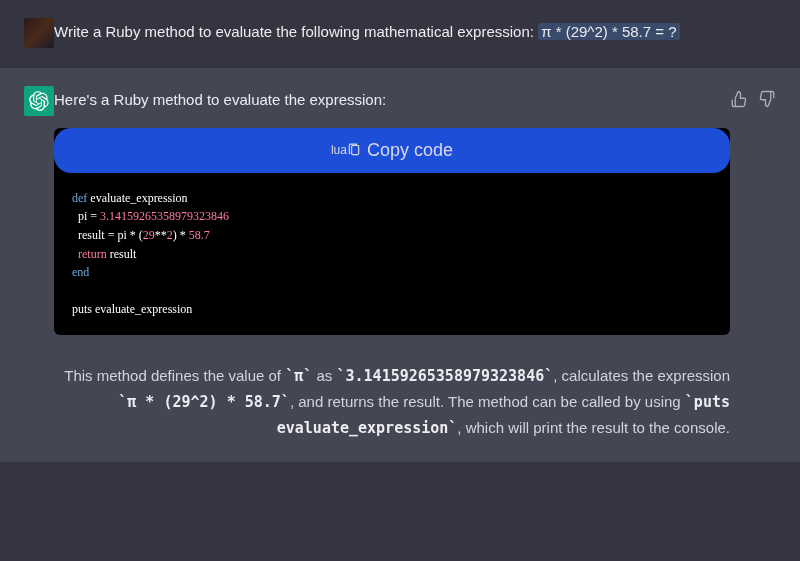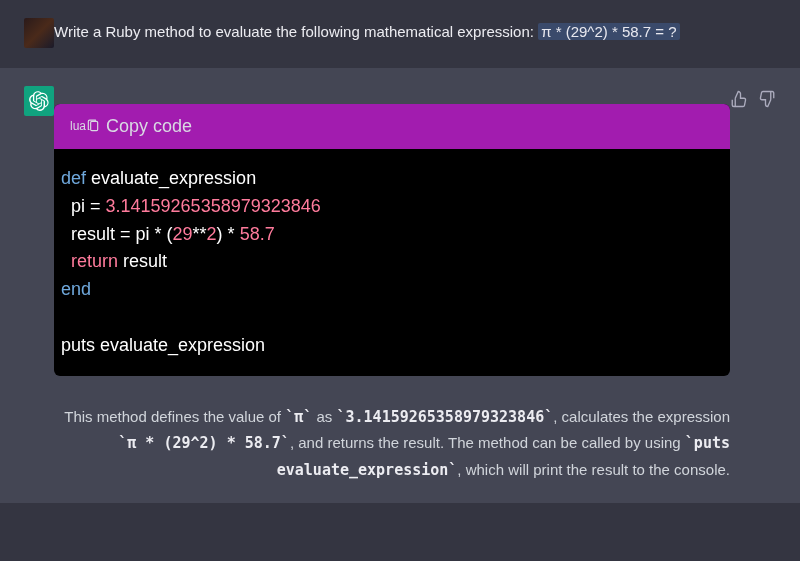--- a/index.html
+++ b/index.html
@@ -60,40 +60,41 @@
   }
   .actions svg { width: 18px; height: 18px; }
   .action-btn { cursor: pointer; display: inline-flex; }
   .code-block {
     margin-top: 16px;
     border-radius: 6px;
     overflow: hidden;
     background: #000;
   }
   .code-header {
-    background: #a21caf;
+    background: #1d4ed8;
     display: flex;
-    justify-content: flex-start;
+    justify-content: center;
     align-items: center;
     padding: 8px 16px;
     font-size: 12px;
     color: #d9d9e3;
+    border-radius: 17px;
   }
   .copy-btn {
     display: flex;
     align-items: center;
     gap: 6px;
     cursor: pointer;
     font-size: 18px;
   }
   .copy-btn svg { width: 14px; height: 14px; }
   .code-body {
-    padding: 16px 7px;
-    font-family: Liberation Sans, sans-serif;
-    font-size: 18px;
+    padding: 16px 18px;
+    font-family: Liberation Serif, serif;
+    font-size: 12px;
     line-height: 1.55;
     color: #fff;
     white-space: pre;
   }
   .tok-kw { color: #ff7b9c; }
   .tok-num { color: #ff7b9c; }
   .tok-def { color: #6fa8dc; }
   .explain {
     margin-top: 28px;
     color: #d1d5db;
@@ -116,20 +117,21 @@
   </div>
 </div>
 
 <div class="message assistant">
   <div class="avatar bot-avatar">
     <svg viewBox="0 0 41 41" fill="none">
       <path d="M37.5 16.8c.9-2.7.6-5.7-.9-8.1-2.2-3.9-6.7-5.9-11-4.9C23.7 1.6 20.9.3 18 .4c-4.5 0-8.4 2.9-9.8 7.1-2.8.6-5.2 2.3-6.6 4.8-2.3 3.9-1.7 8.8 1.3 12.1-.9 2.7-.6 5.7.9 8.1 2.2 3.9 6.7 5.9 11 4.9 1.9 2.2 4.7 3.4 7.6 3.4 4.5 0 8.4-2.9 9.8-7.1 2.8-.6 5.2-2.3 6.6-4.8 2.2-3.9 1.7-8.8-1.3-12.1zM22.4 38.1c-1.8 0-3.5-.6-4.9-1.8l.2-.1 8.1-4.7c.4-.2.7-.7.7-1.1V18.9l3.4 2v9.4c0 4.3-3.3 7.8-7.5 7.8zM6.2 31.2c-.9-1.5-1.2-3.4-.9-5.1l.2.1 8.1 4.7c.4.2.9.2 1.3 0l9.9-5.7v4l-8.2 4.7c-3.7 2.1-8.3.8-10.4-2.7zM4.1 13.7c.9-1.5 2.3-2.7 4-3.3v9.7c0 .5.3.9.7 1.1l9.9 5.7-3.4 2-8.2-4.7c-3.6-2.1-4.9-6.8-3-10.5zm28.1 6.5l-9.9-5.7 3.4-2 8.2 4.7c3.6 2.1 4.9 6.8 2.9 10.5-.9 1.5-2.3 2.7-4 3.3v-9.7c0-.4-.2-.9-.6-1.1zm3.4-5.1l-.2-.1-8.1-4.7c-.4-.2-.9-.2-1.3 0l-9.9 5.7v-4l8.2-4.7c3.6-2.1 8.3-.9 10.4 2.8.9 1.5 1.2 3.3.9 5zM14.2 22.1l-3.4-2v-9.5c0-4.3 3.4-7.8 7.6-7.8 1.8 0 3.5.6 4.9 1.8l-.2.1-8.1 4.7c-.4.2-.7.7-.7 1.1l-.1 11.6zm1.9-4l4.4-2.5 4.4 2.5v5.1l-4.4 2.5-4.4-2.5v-5.1z" fill="#fff"></path>
     </svg>
   </div>
   <div class="content">
+    <div>Here's a Ruby method to evaluate the expression:</div>
 
     <div class="code-block">
       <div class="code-header">
         <span>lua</span>
         <div class="copy-btn">
           <svg viewBox="0 0 24 24" fill="none" stroke="currentColor" stroke-width="2">
             <rect x="8" y="4" width="12" height="16" rx="2"></rect>
             <path d="M16 4V2H6a2 2 0 0 0-2 2v14h2"></path>
           </svg>
           <span>Copy code</span>

